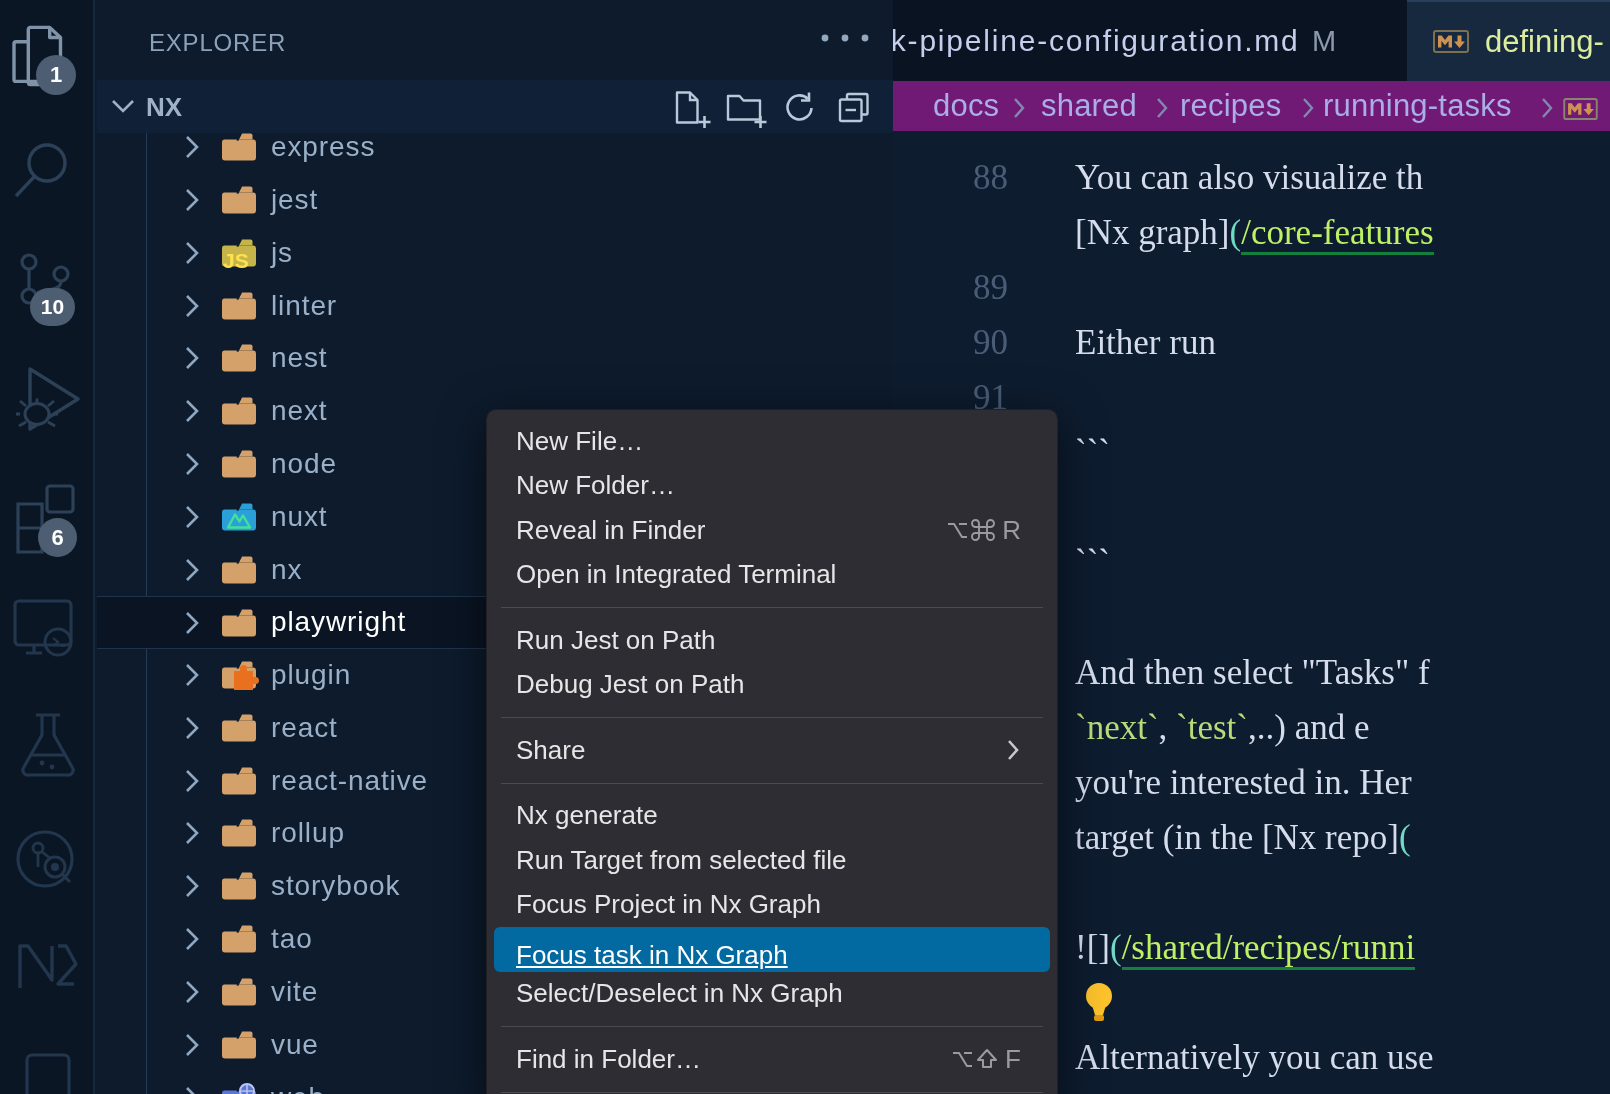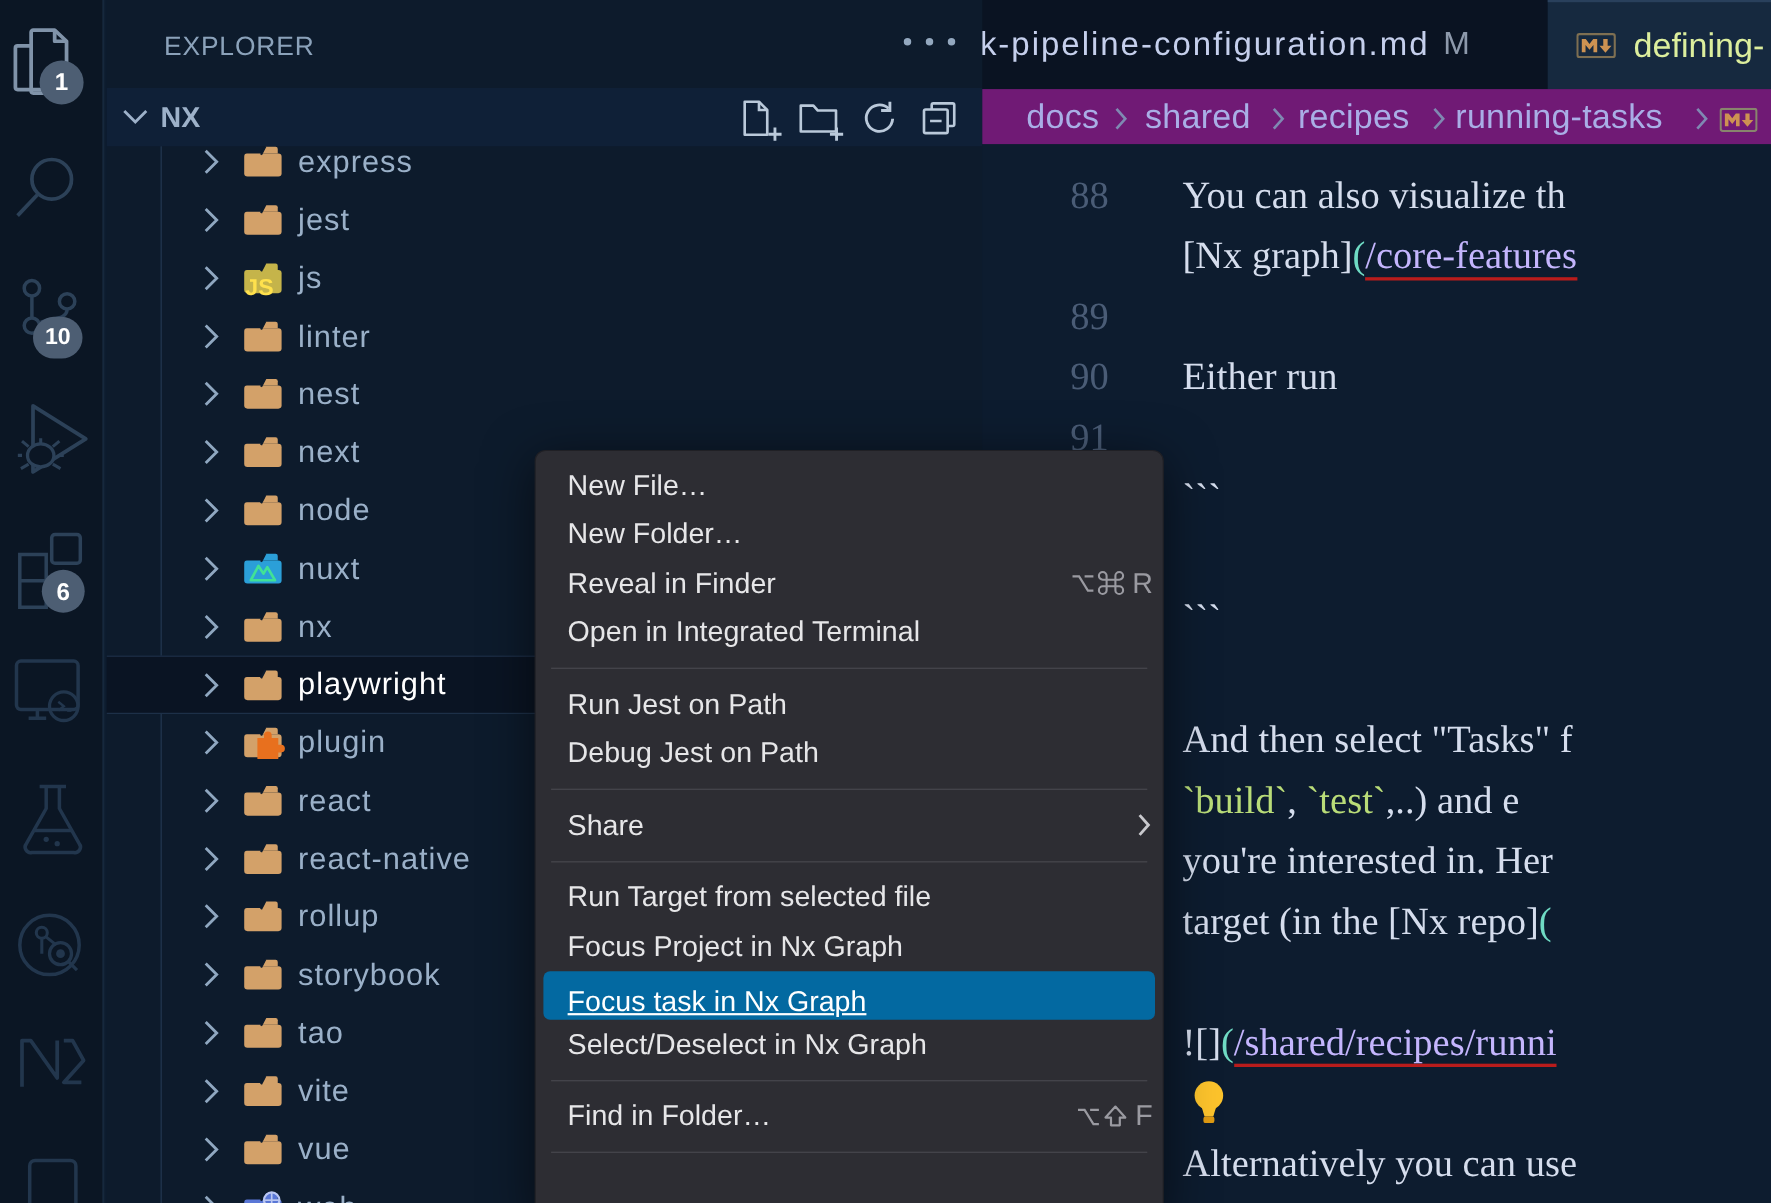--- a/index.html
+++ b/index.html
@@ -25,29 +25,29 @@
   
   #editor { left:893px; top:0; width:717px; height:1094px; background:#0d1c2f; }
   #tabbar { left:0; top:0; width:717px; height:81px; background:#0a1322; }
   #tab2 { left:514px; top:0; width:203px; height:81px; background:#16293f; border-top:2px solid #29405c; }
   #crumbs { left:0; top:81px; width:717px; height:50px; background:#701a75; }
   .crumb { position:absolute; top:50%; transform:translateY(-50%); font-size:31px; letter-spacing:0.2px; color:#a9aee6; }
   #code { left:0; top:134px; width:717px; height:960px;
           font-family:Liberation Serif, serif; font-size:35px; white-space:pre; }
   .ln { position:absolute; right:602px; transform:translateY(-50%); color:#4a5c76; }
   .cl { position:absolute; left:182px; transform:translateY(-50%); color:#d5dded; }
-  .pink { color:#c4b5fd; border-bottom:3px solid #b91c1c; }
+  .pink { color:#bef264; border-bottom:3px solid #15803d; }
   .teal { color:#6fdbc4; }
   .ygreen { color:#b9dc78; }
 
   
   #menu { left:486px; top:409px; width:572px; height:700px; background:#2d2d33;
           border-radius:10px; box-shadow:0 10px 45px rgba(0,0,0,0.55); border:1px solid #202025;
           padding-top:9px; color:#e6e6e8; font-size:26px; }
-  .mi { height:44.5px; display:flex; align-items:center; padding:0 9px 0 29px; position:relative; }
+  .mi { height:44.5px; display:flex; align-items:center; padding:0 36px 0 29px; position:relative; }
   .msep { height:21px; position:relative; }
   .msep:after { content:""; position:absolute; left:14px; right:14px; top:10px; height:1px; background:#4a4a50; }
   .mhl { margin:0 7px; padding:12px 17px 0 22px; border-radius:6px; background:#0369a1; color:#fff;text-decoration:underline; }
   .mshort { margin-left:auto; color:#9a9aa1; display:flex; align-items:center; gap:2px; }
 </style>
 </head>
 <body>
 <div class="abs" id="actbar">
   <svg class="abs" style="left:5px;top:20px" width="80" height="74" viewBox="0 0 80 74">
     <g fill="none" stroke="#8093a9" stroke-width="3.4" stroke-linejoin="round">
@@ -397,21 +397,21 @@
     <span class="ln" style="top:44px">88</span>
     <span class="cl" style="top:44px">You can also visualize th</span>
     <span class="cl" style="top:99px">[Nx graph]<span class="teal">(</span><span class="pink">/core-features</span></span>
     <span class="ln" style="top:154px">89</span>
     <span class="ln" style="top:209px">90</span>
     <span class="cl" style="top:209px">Either run</span>
     <span class="ln" style="top:264px">91</span>
     <span class="cl" style="top:319px">```</span>
     <span class="cl" style="top:429px">```</span>
     <span class="cl" style="top:539px">And then select "Tasks" f</span>
-    <span class="cl" style="top:594px"><span class="ygreen">`build`</span>, <span class="ygreen">`test`</span>,..) and e</span>
+    <span class="cl" style="top:594px"><span class="ygreen">`next`</span>, <span class="ygreen">`test`</span>,..) and e</span>
     <span class="cl" style="top:649px">you're interested in. Her</span>
     <span class="cl" style="top:704px">target (in the [Nx repo]<span class="teal">(</span></span>
     <span class="cl" style="top:814px">![]<span class="teal">(</span><span class="pink">/shared/recipes/runni</span></span>
     <svg class="abs" style="left:187px;top:847px" width="38" height="44" viewBox="0 0 38 44">
       <circle cx="19" cy="15" r="13" fill="#fcc32c"></circle>
       <path d="M12 24 h14 l-3 10 h-8 z" fill="#fcc32c"></path>
       <rect x="14" y="34" width="10" height="6" rx="2" fill="#e09b12"></rect>
     </svg>
     <span class="cl" style="top:924px">Alternatively you can use</span>
   </div>
@@ -432,20 +432,21 @@
   <div class="msep"></div>
   <div class="mi">Run Jest on Path</div>
   <div class="mi">Debug Jest on Path</div>
   <div class="msep"></div>
   <div class="mi">Share<span class="mshort">
         <svg width="16" height="26" viewBox="0 0 16 26">
           <path d="M4 4 L12 13 L4 22" fill="none" stroke="#c8c8cd" stroke-width="2.6"></path>
         </svg>
       </span></div>
   <div class="msep"></div>
+  <div class="mi">Nx generate</div>
   <div class="mi">Run Target from selected file</div>
   <div class="mi">Focus Project in Nx Graph</div>
   <div class="mi mhl">Focus task in Nx Graph</div>
   <div class="mi">Select/Deselect in Nx Graph</div>
   <div class="msep"></div>
   <div class="mi">Find in Folder…<span class="mshort">
     <svg width="22" height="24" viewBox="0 0 22 24">
           <path d="M2 6 h6 l8 13 h5 M13 6 h8" fill="none" stroke="#9a9aa1" stroke-width="2"></path>
         </svg>
     <svg width="24" height="24" viewBox="0 0 24 24">

